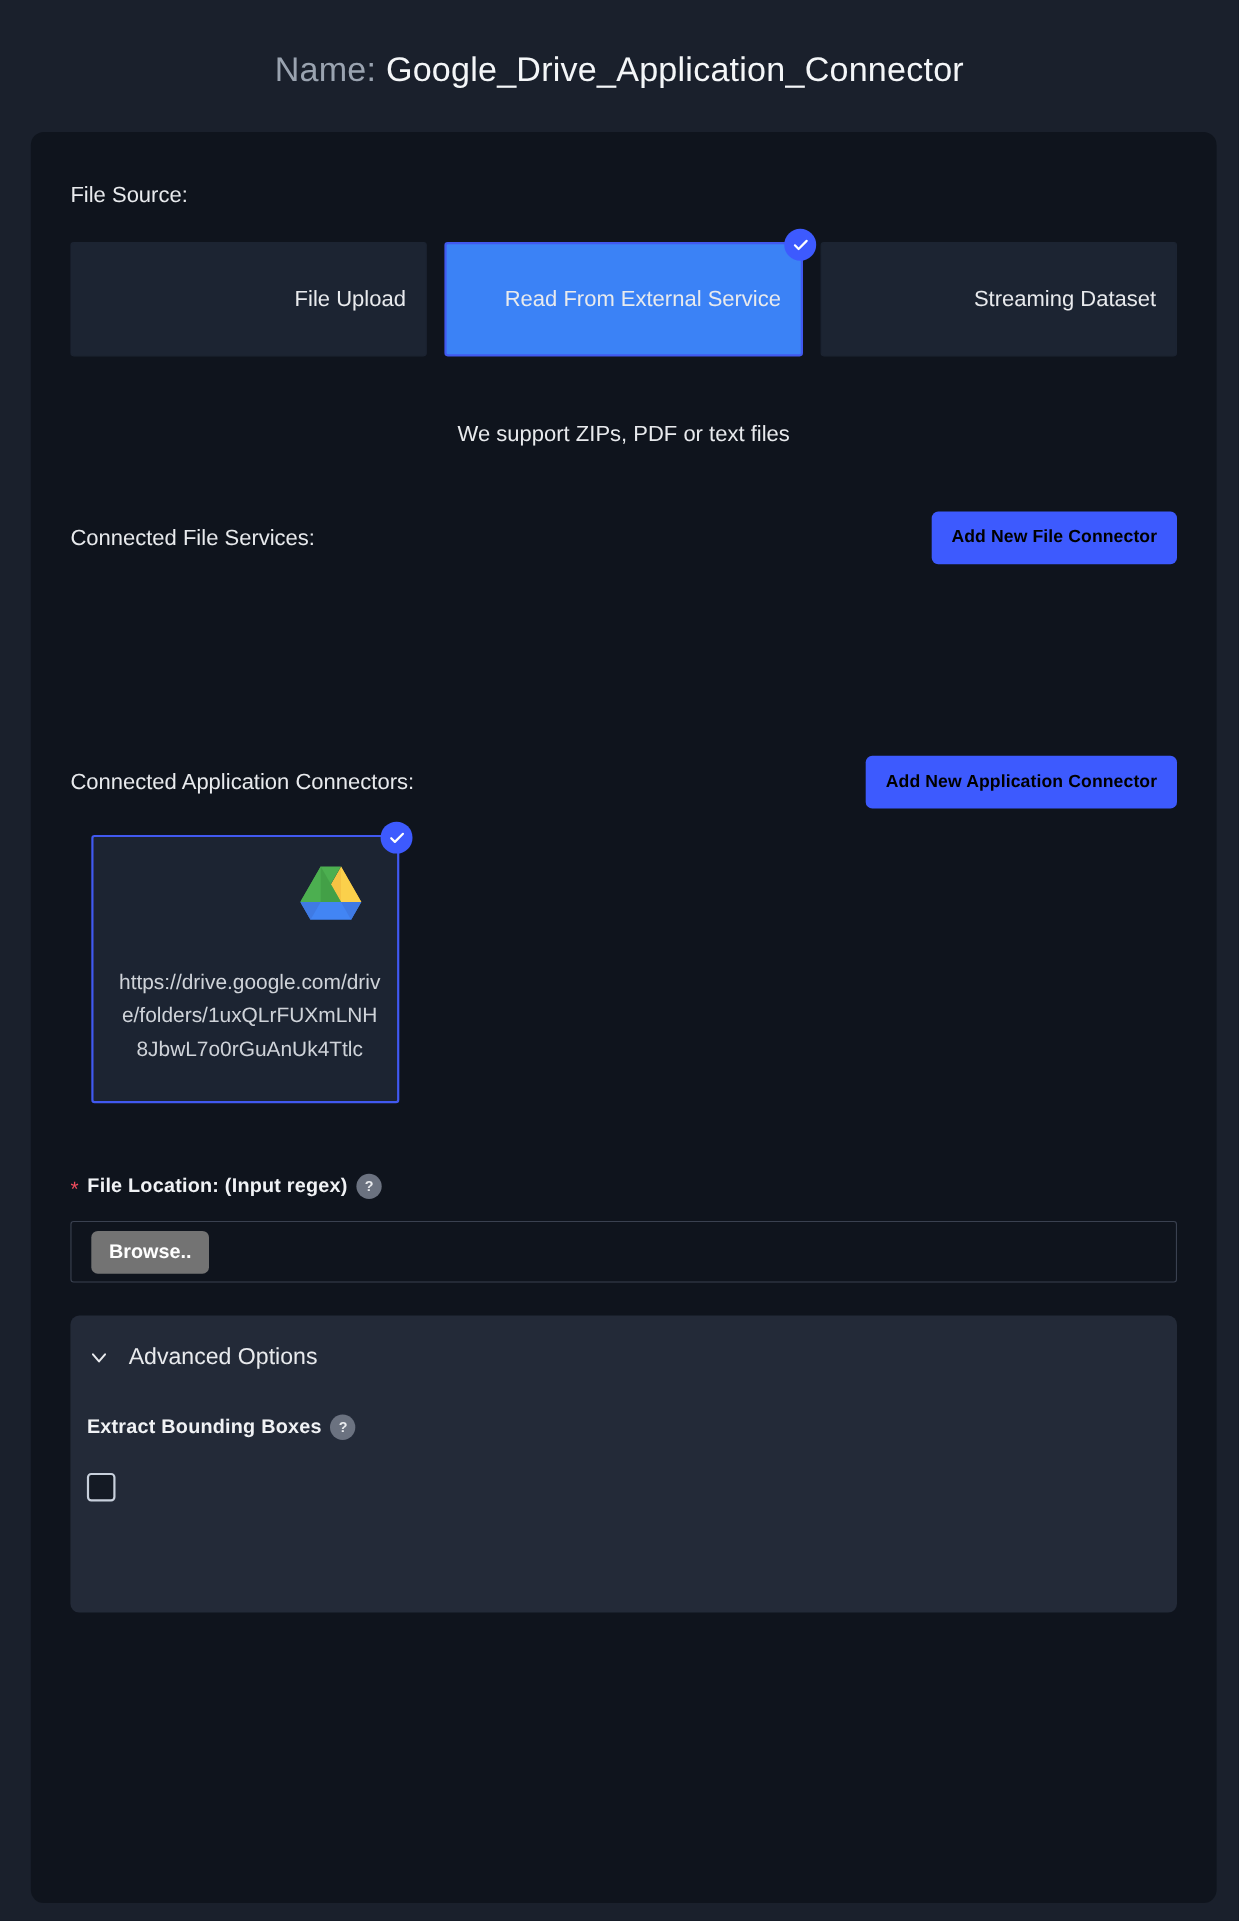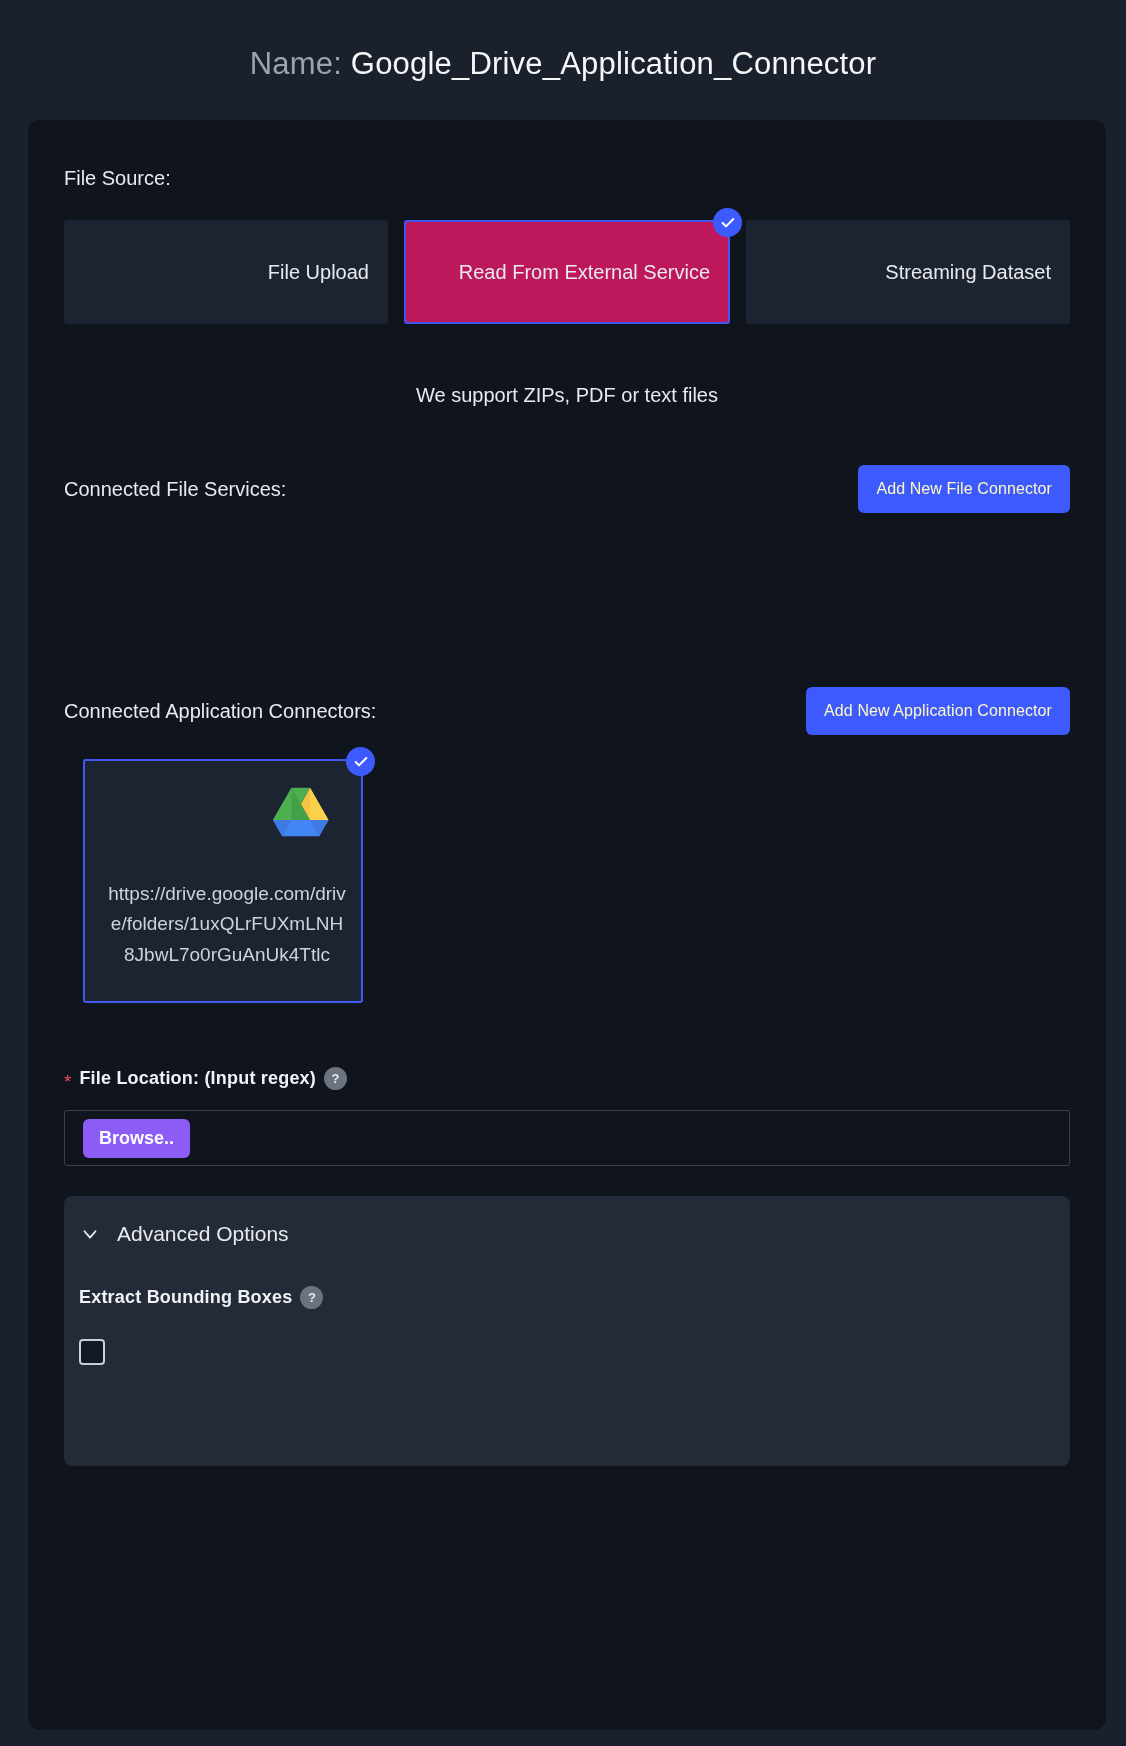--- a/index.html
+++ b/index.html
@@ -71,21 +71,21 @@
     justify-content: flex-end;
     text-align: center;
     color: #e8eaed;
     font-size: 20px;
     line-height: 1.35;
     padding: 0 18px;
     cursor: pointer;
   }
   .source-card.selected {
     border: 2px solid #4159f0;
-    background: #be185d;
+    background: #3b82f6;
   }
   .check-badge {
     position: absolute;
     top: -14px;
     right: -14px;
     width: 29px;
     height: 29px;
     border-radius: 50%;
     background: #3d5afe;
     display: flex;
@@ -105,26 +105,26 @@
   .connector-row {
     display: flex;
     align-items: center;
     justify-content: space-between;
     margin-top: 58px;
   }
   .connector-row .section-label { flex: 0 0 auto; }
 
   .btn-primary {
     background: #3d5afe;
-    color: #fef9c3;
+    color: #000000;
     border: none;
     border-radius: 6px;
     font-family: "Liberation Sans", sans-serif;
     font-size: 16px;
-    font-weight: normal;
+    font-weight: bold;
     padding: 15px 18px;
     cursor: pointer;
     white-space: nowrap;
     letter-spacing: 0.1px;
   }
 
   .row-spacer-sm { height: 78px; }
   .row-spacer-md { height: 96px; }
 
   
@@ -187,21 +187,21 @@
     margin-top: 20px;
     height: 56px;
     border: 1px solid #3a4150;
     border-radius: 3px;
     background: transparent;
     display: flex;
     align-items: center;
     padding: 0 0 0 18px;
   }
   .btn-browse {
-    background: #8b5cf6;
+    background: #737373;
     color: #fff;
     border: none;
     border-radius: 6px;
     font-family: "Liberation Sans", sans-serif;
     font-size: 18px;
     font-weight: bold;
     padding: 9px 16px;
     cursor: pointer;
   }
   .file-input-text {

